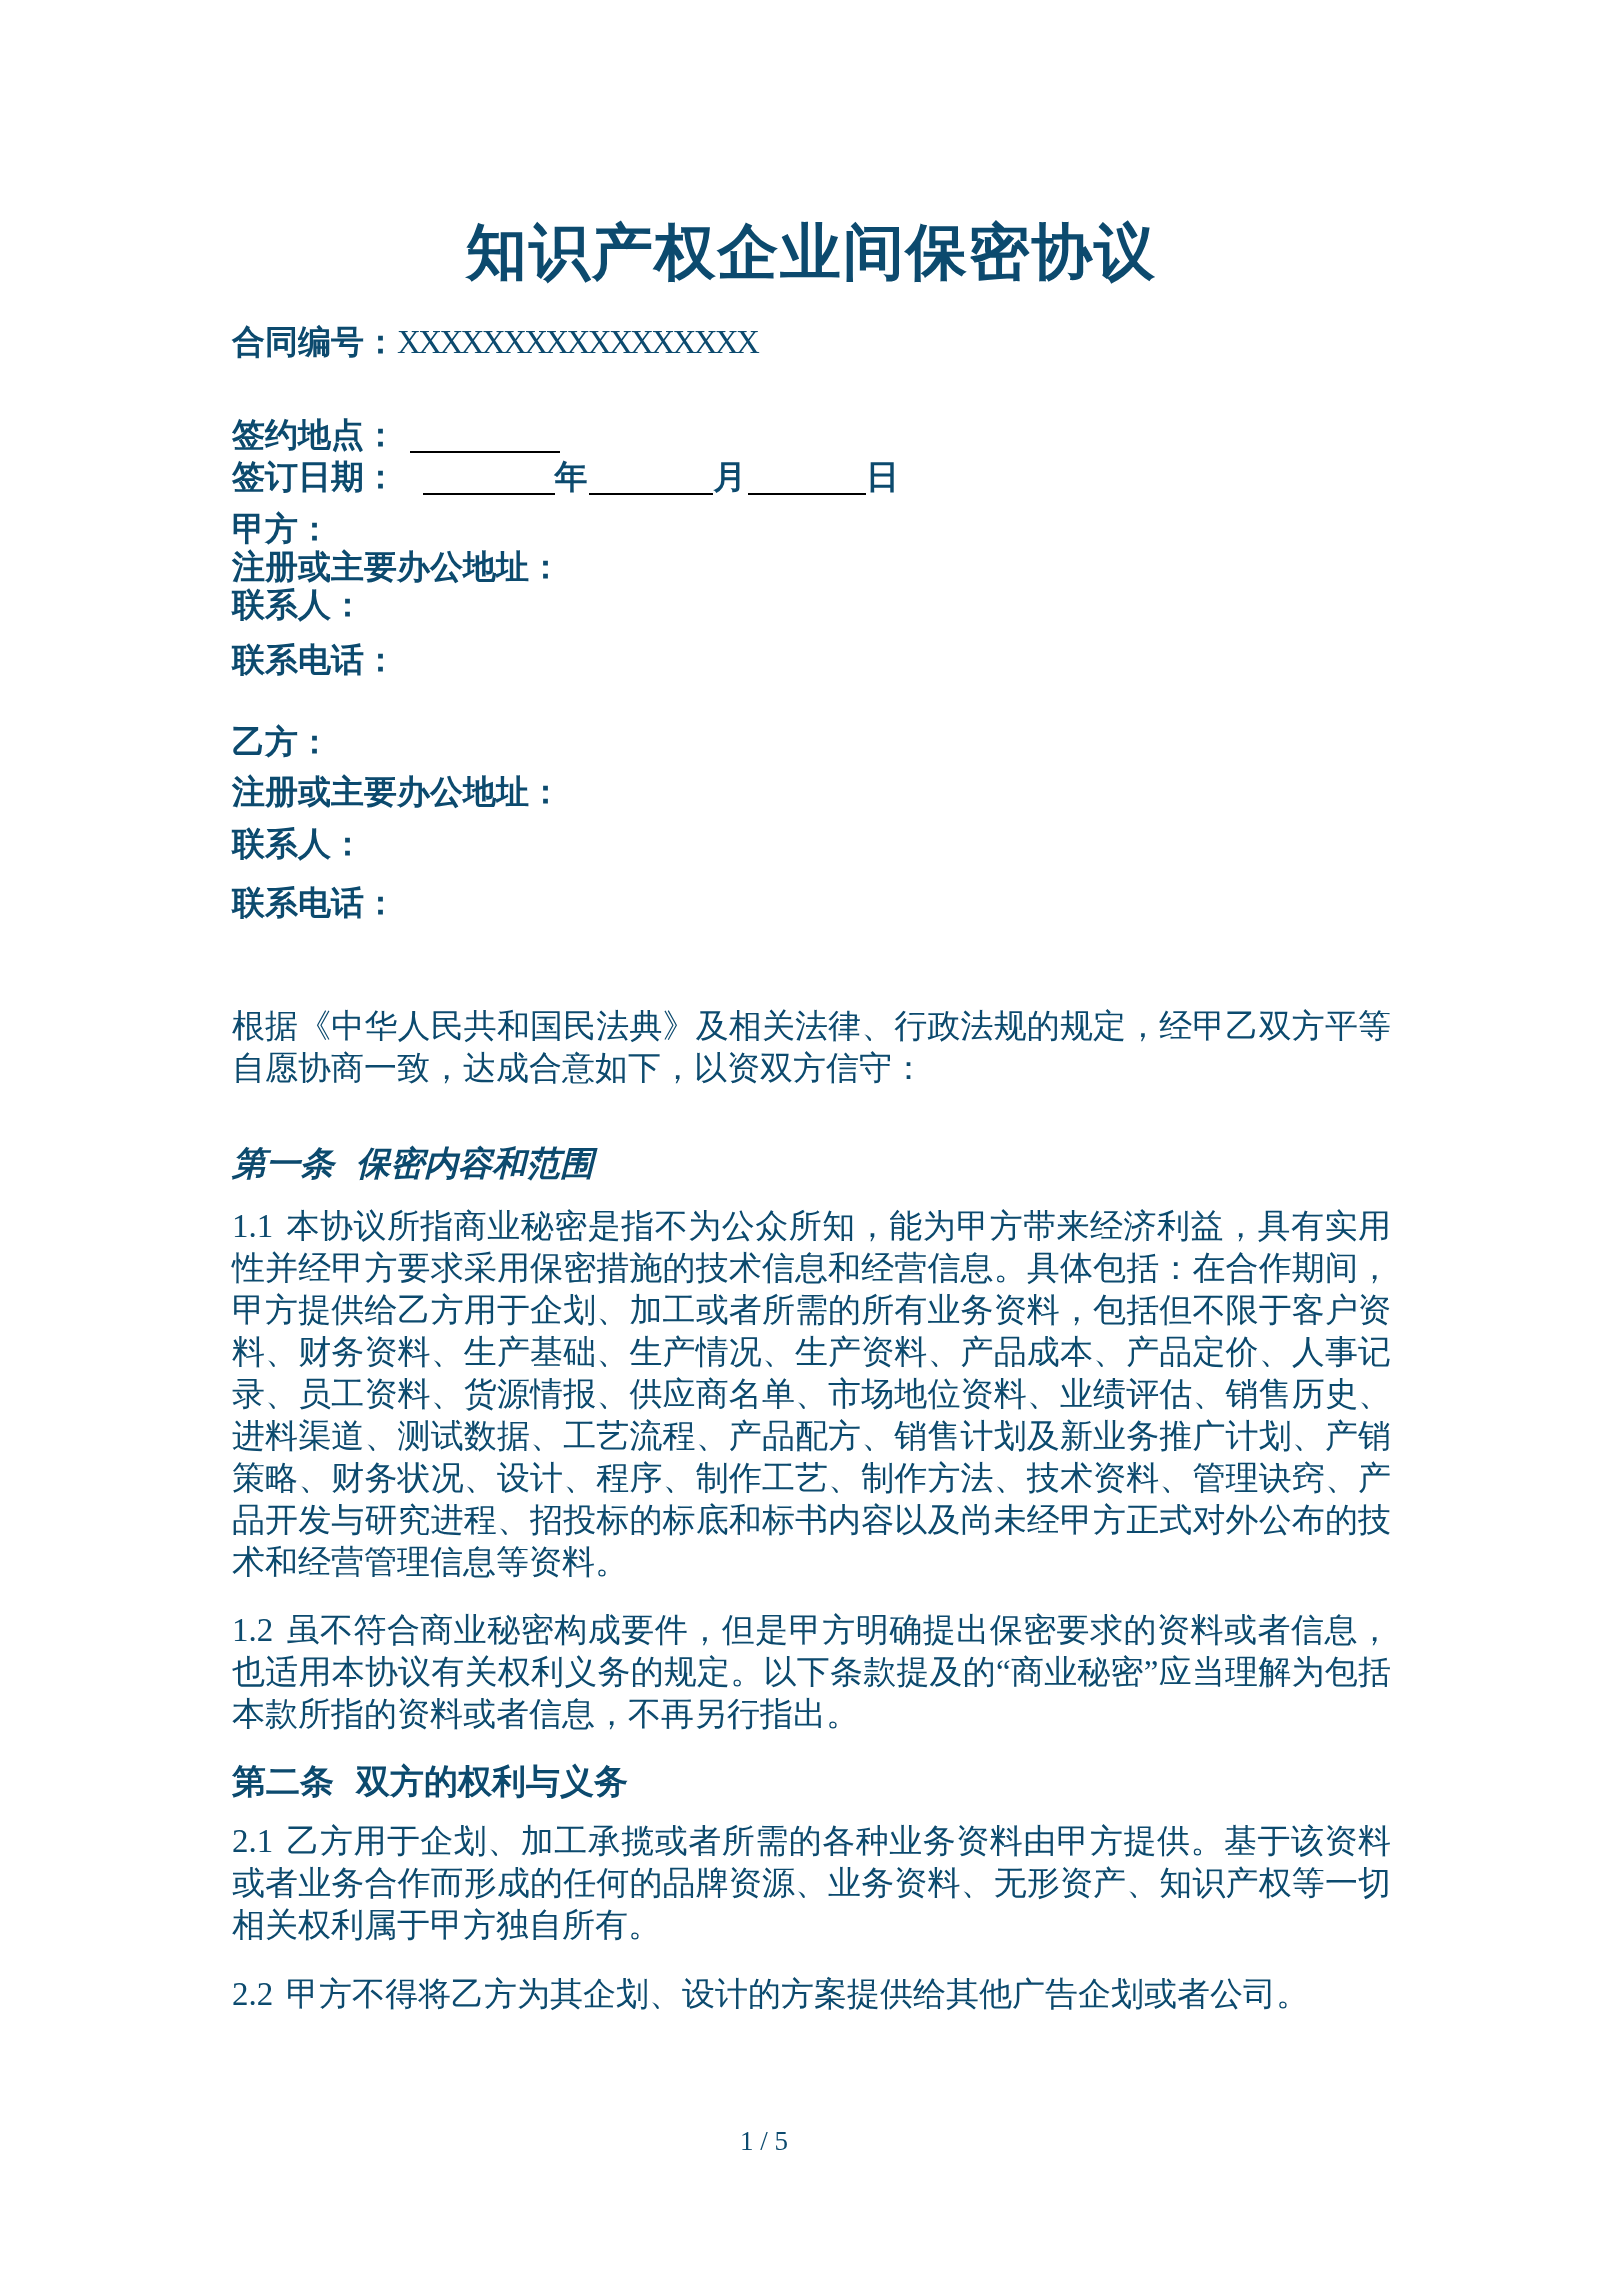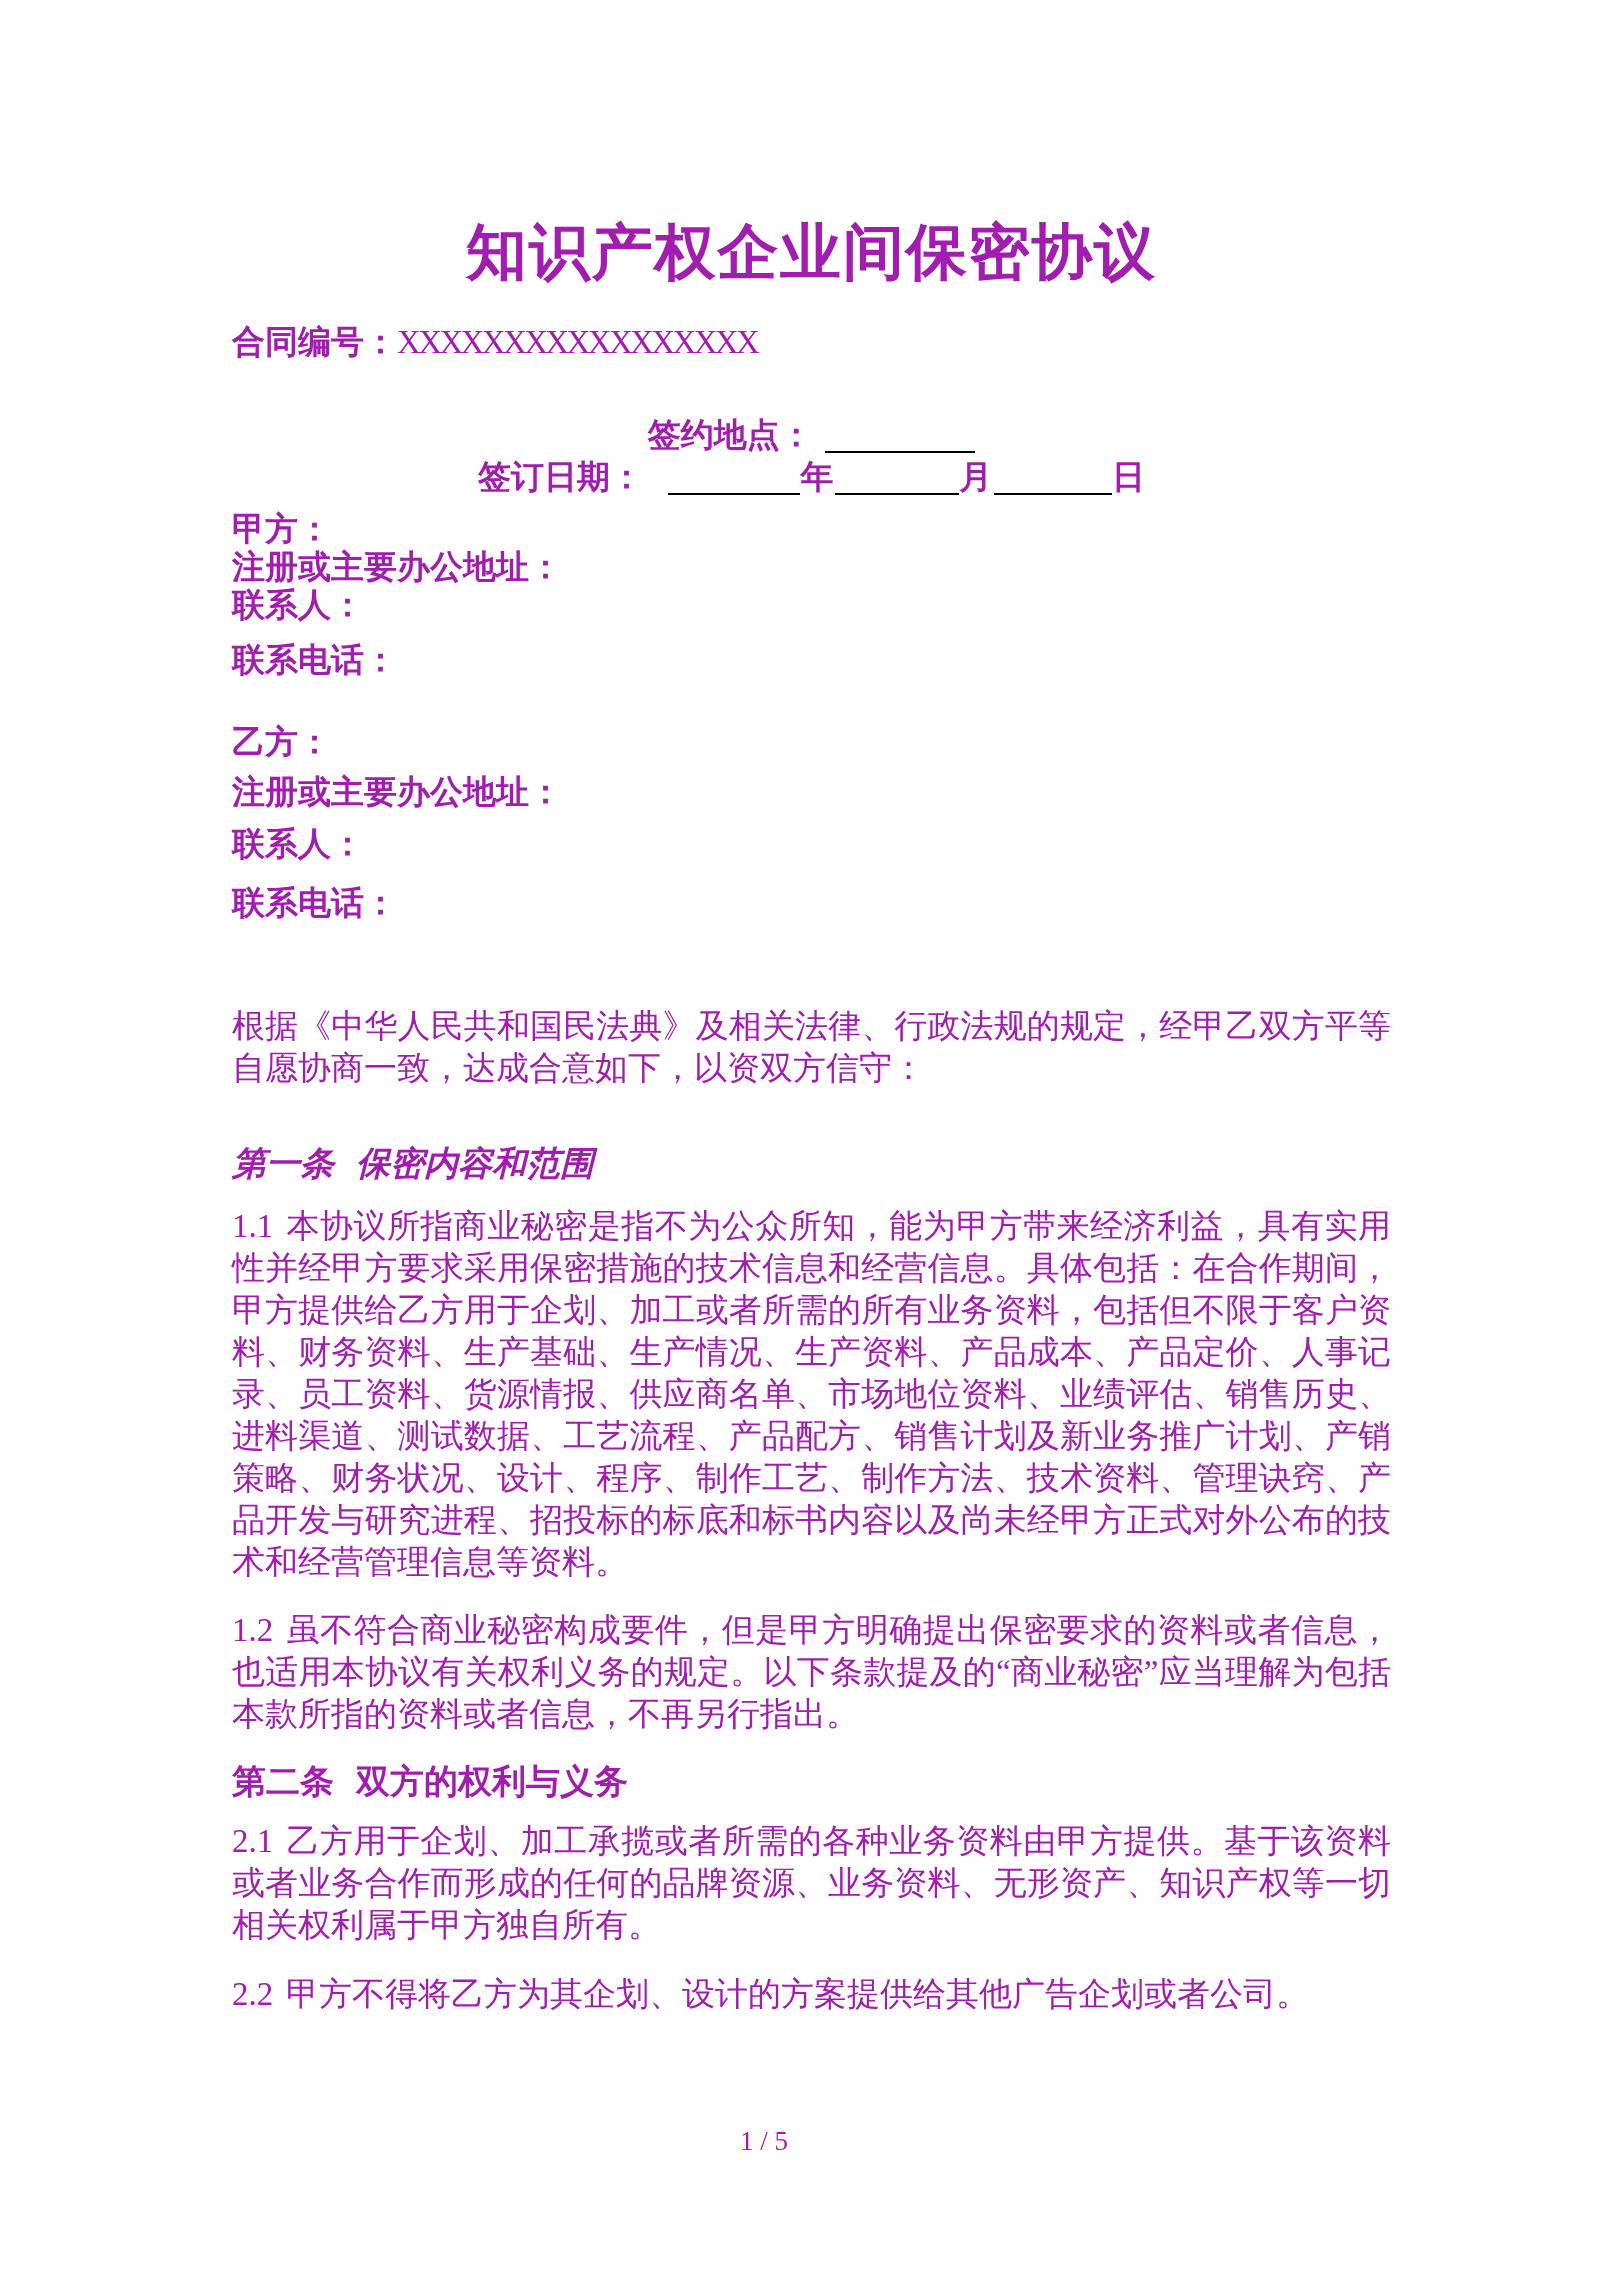--- a/index.html
+++ b/index.html
@@ -3,21 +3,21 @@
 <meta charset="utf-8">
 <style>
   html, body { margin: 0; padding: 0; background: #e8e8e8; }
   .page {
     position: relative;
     width: 1623px;
     height: 2294px;
     margin: 0 auto;
     background: #ffffff;
     font-family: "Liberation Serif", "DejaVu Serif", serif;
-    color: #a21caf;
+    color: #0c4a6e;
     box-sizing: border-box;
     padding: 216px 232px 0 232px;
     overflow: hidden;
   }
   .doc-title {
     margin: 0;
     font-size: 61px;
     line-height: 73px;
     font-weight: bold;
     text-align: center;
@@ -32,21 +32,20 @@
   }
   .contract-no-line .lbl-inline { font-weight: bold; }
   .contract-no-line .x-value { font-weight: normal; letter-spacing: -0.08em; }
 
   .sign-line {
     margin: 0;
     font-size: 33px;
     line-height: 42px;
     font-weight: bold;
     white-space: nowrap;
-    text-align: center;
   }
   .sign-place-line { margin-top: 51px; }
   .sign-date-line { margin-top: 0; }
 
   .blank {
     display: inline-block;
     border-bottom: 2.7px solid #000;
     height: 27px;
     vertical-align: -7.3px;
   }

